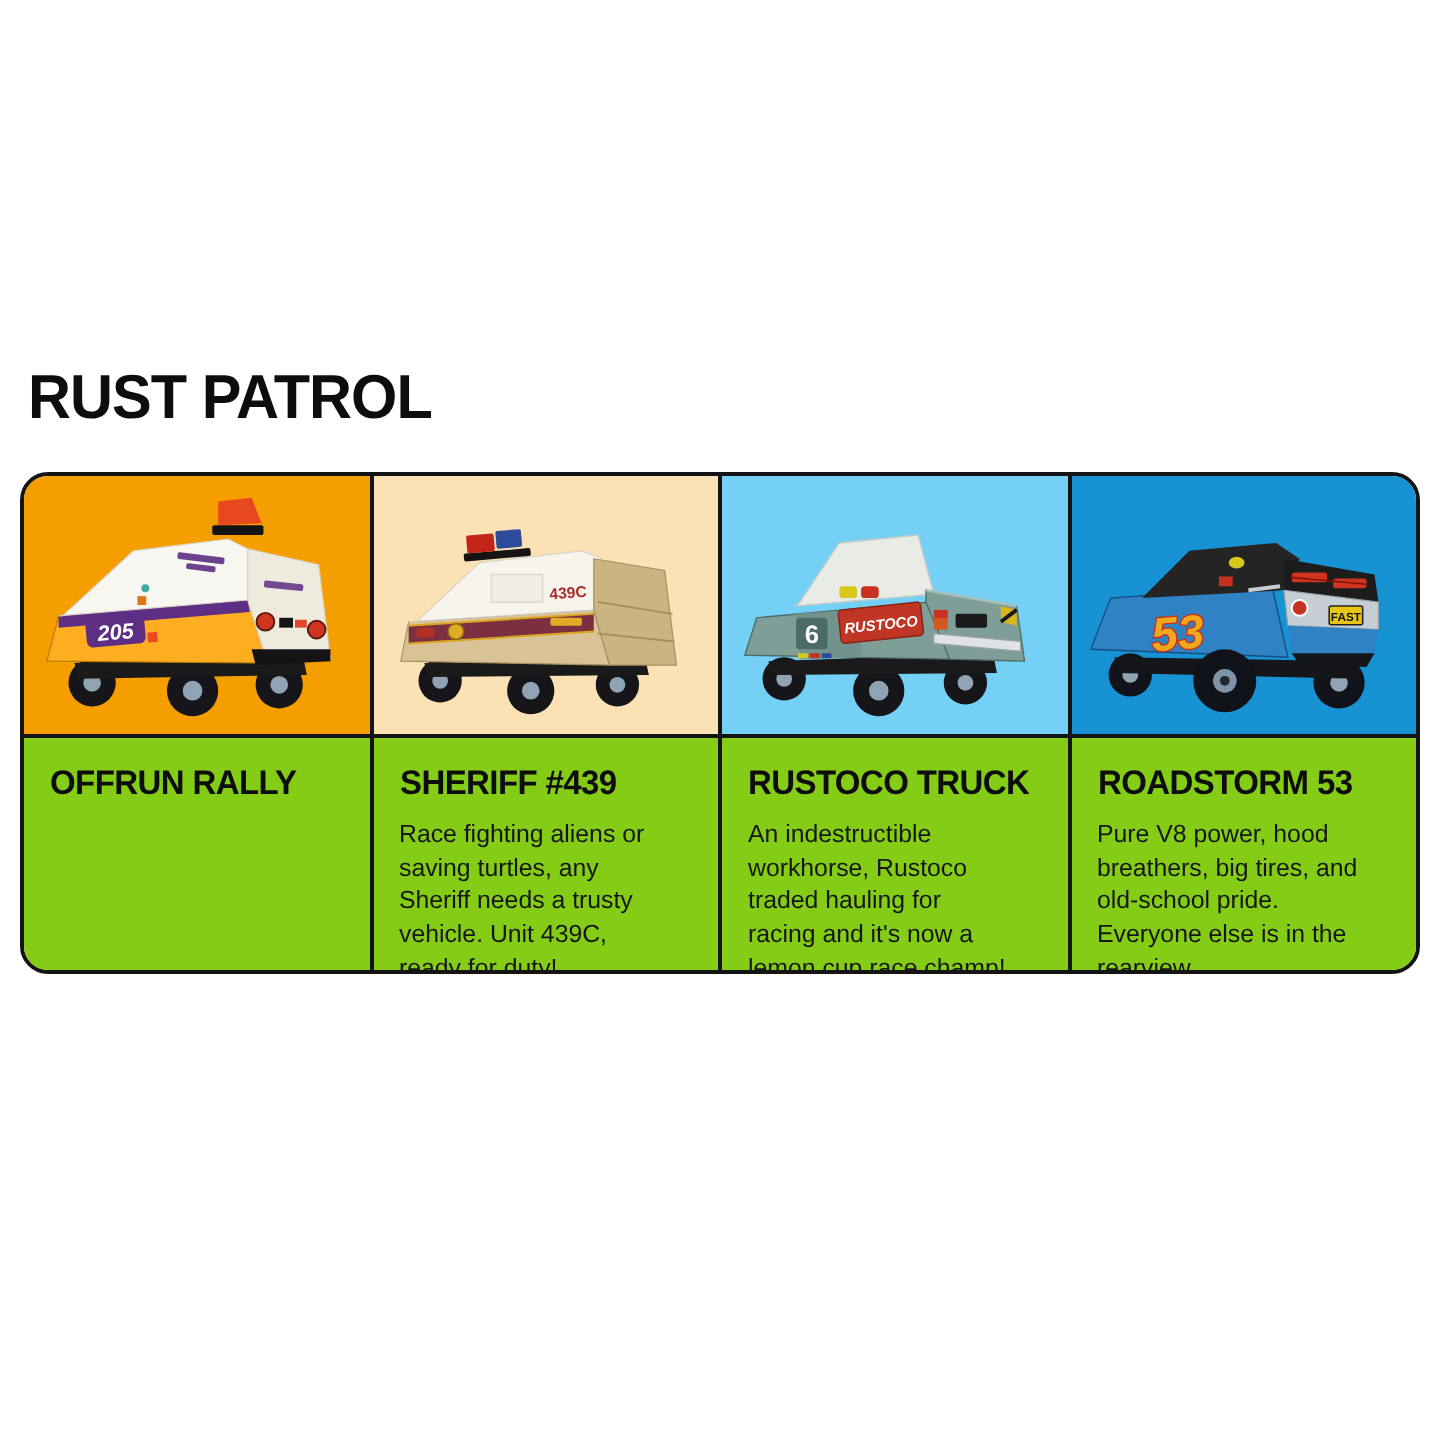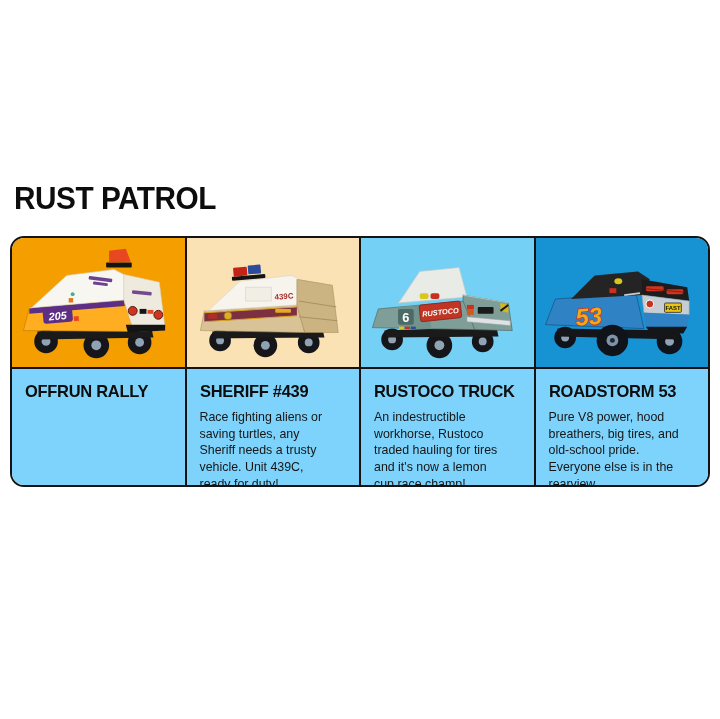--- a/index.html
+++ b/index.html
@@ -24,21 +24,21 @@
     display:flex; overflow:hidden; background:#ffffff;
   }
   .card{ flex:1 1 0; display:flex; flex-direction:column; border-right:2px solid #141414; min-width:0; }
   .card:last-child{ border-right:none; }
   .panel{ height:131px; border-bottom:2px solid #141414; position:relative; }
   .panel svg{ width:100%; height:100%; display:block; }
   .panel-1{ background:#F49E00; }
   .panel-2{ background:#FBE2B4; }
   .panel-3{ background:#74D0F4; }
   .panel-4{ background:#1793D4; }
-  .info{ flex:1; background:#7dd3fc; padding:13px 24px 8px 13px; }
+  .info{ flex:1; background:#84cc16; padding:13px 24px 8px 13px; }
   .card-title{
     font-size:17px; font-weight:bold; letter-spacing:-0.3px;
     transform:scaleX(0.97); transform-origin:left center;
     margin-bottom:7px; white-space:nowrap; color:#0d0d0d;
   }
   .card-desc{ font-size:12.4px; line-height:1.35; color:#161616; padding-right:2px; }
   text{ font-family:"Liberation Sans", sans-serif; }
 </style>
 </head>
 <body>
@@ -166,21 +166,21 @@
         <rect x="106" y="68" width="7" height="10" fill="#d2591f"></rect>
         <rect x="106" y="68" width="7" height="4" fill="#c8311f"></rect>
         <rect x="117" y="70" width="16" height="7" rx="1" fill="#1a1a1a"></rect>
         <polygon points="106,80 150,84 150,89 106,85" fill="#dfe3e5" stroke="#9aa3a8" stroke-width="0.6"></polygon>
         <polygon points="140,66 148,68 148,76 140,74" fill="#d8b818"></polygon>
         <polyline points="140,74 148,68" fill="none" stroke="#1a1a1a" stroke-width="2"></polyline>
       </svg>
     </div>
     <div class="info">
       <h2 class="card-title">RUSTOCO TRUCK</h2>
-      <p class="card-desc">An indestructible workhorse, Rustoco traded hauling for tires and it's now a lemon cup race champ!</p>
+      <p class="card-desc">An indestructible workhorse, Rustoco traded hauling for racing and it's now a lemon cup race champ!</p>
     </div>
   </section>
 
   <section class="card">
     <div class="panel panel-4">
       <svg viewBox="0 0 172 131" aria-hidden="true">
         <g fill="#10131a">
           <circle cx="28" cy="101" r="11"></circle>
             <circle cx="134" cy="105" r="13"></circle>
         </g>

